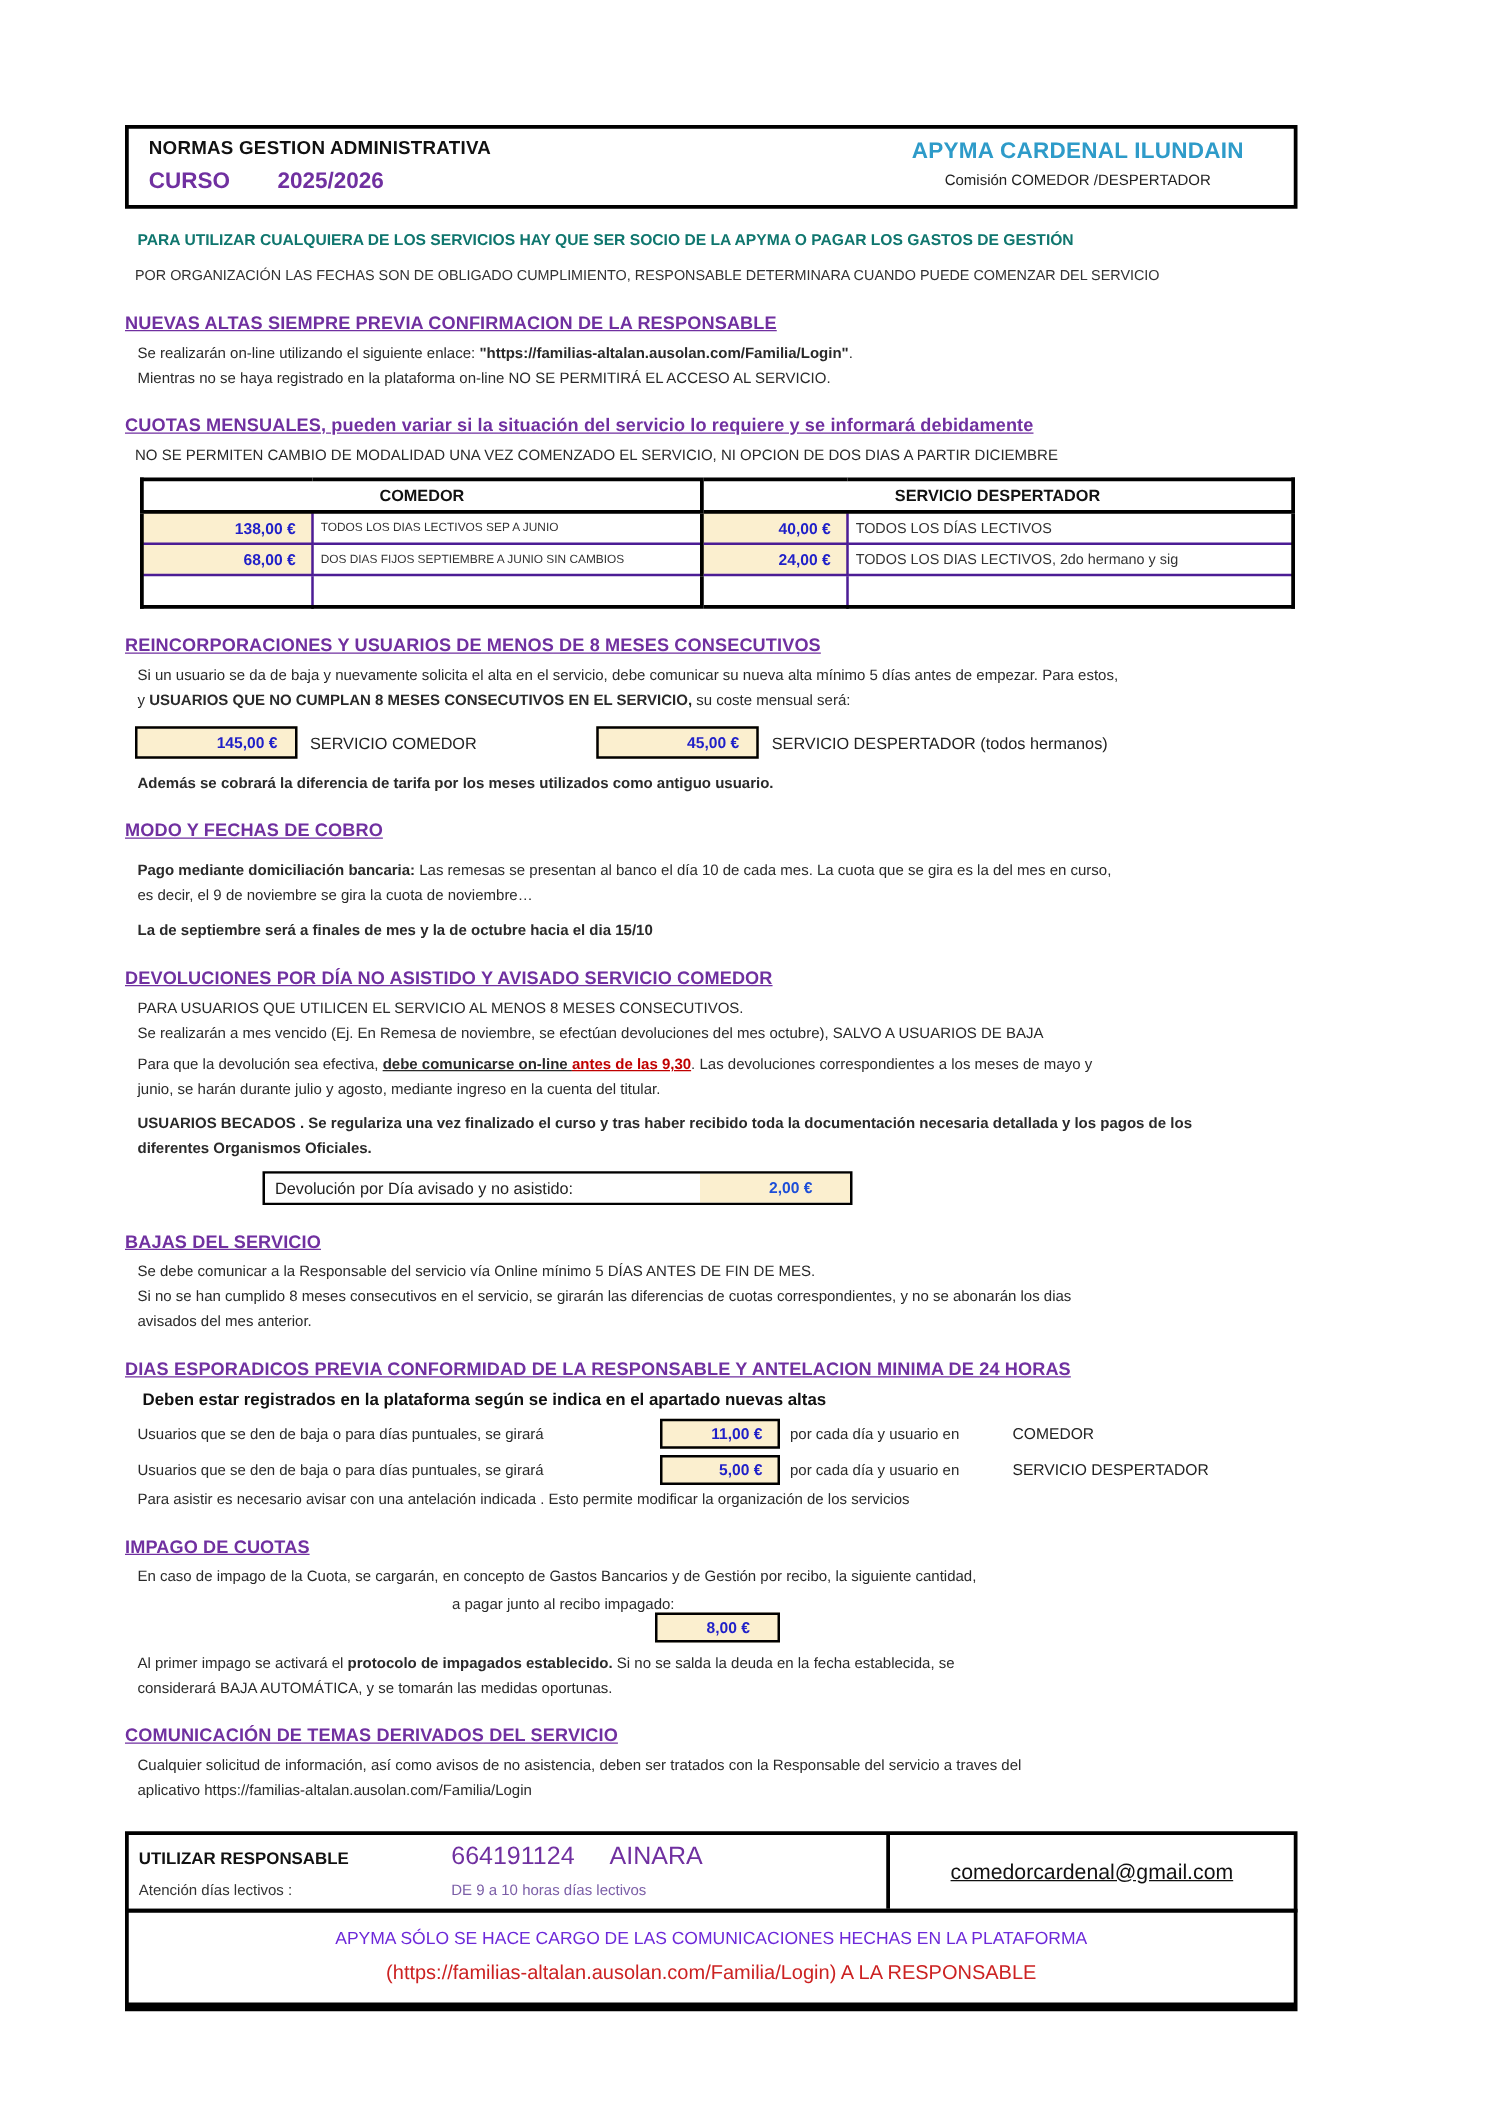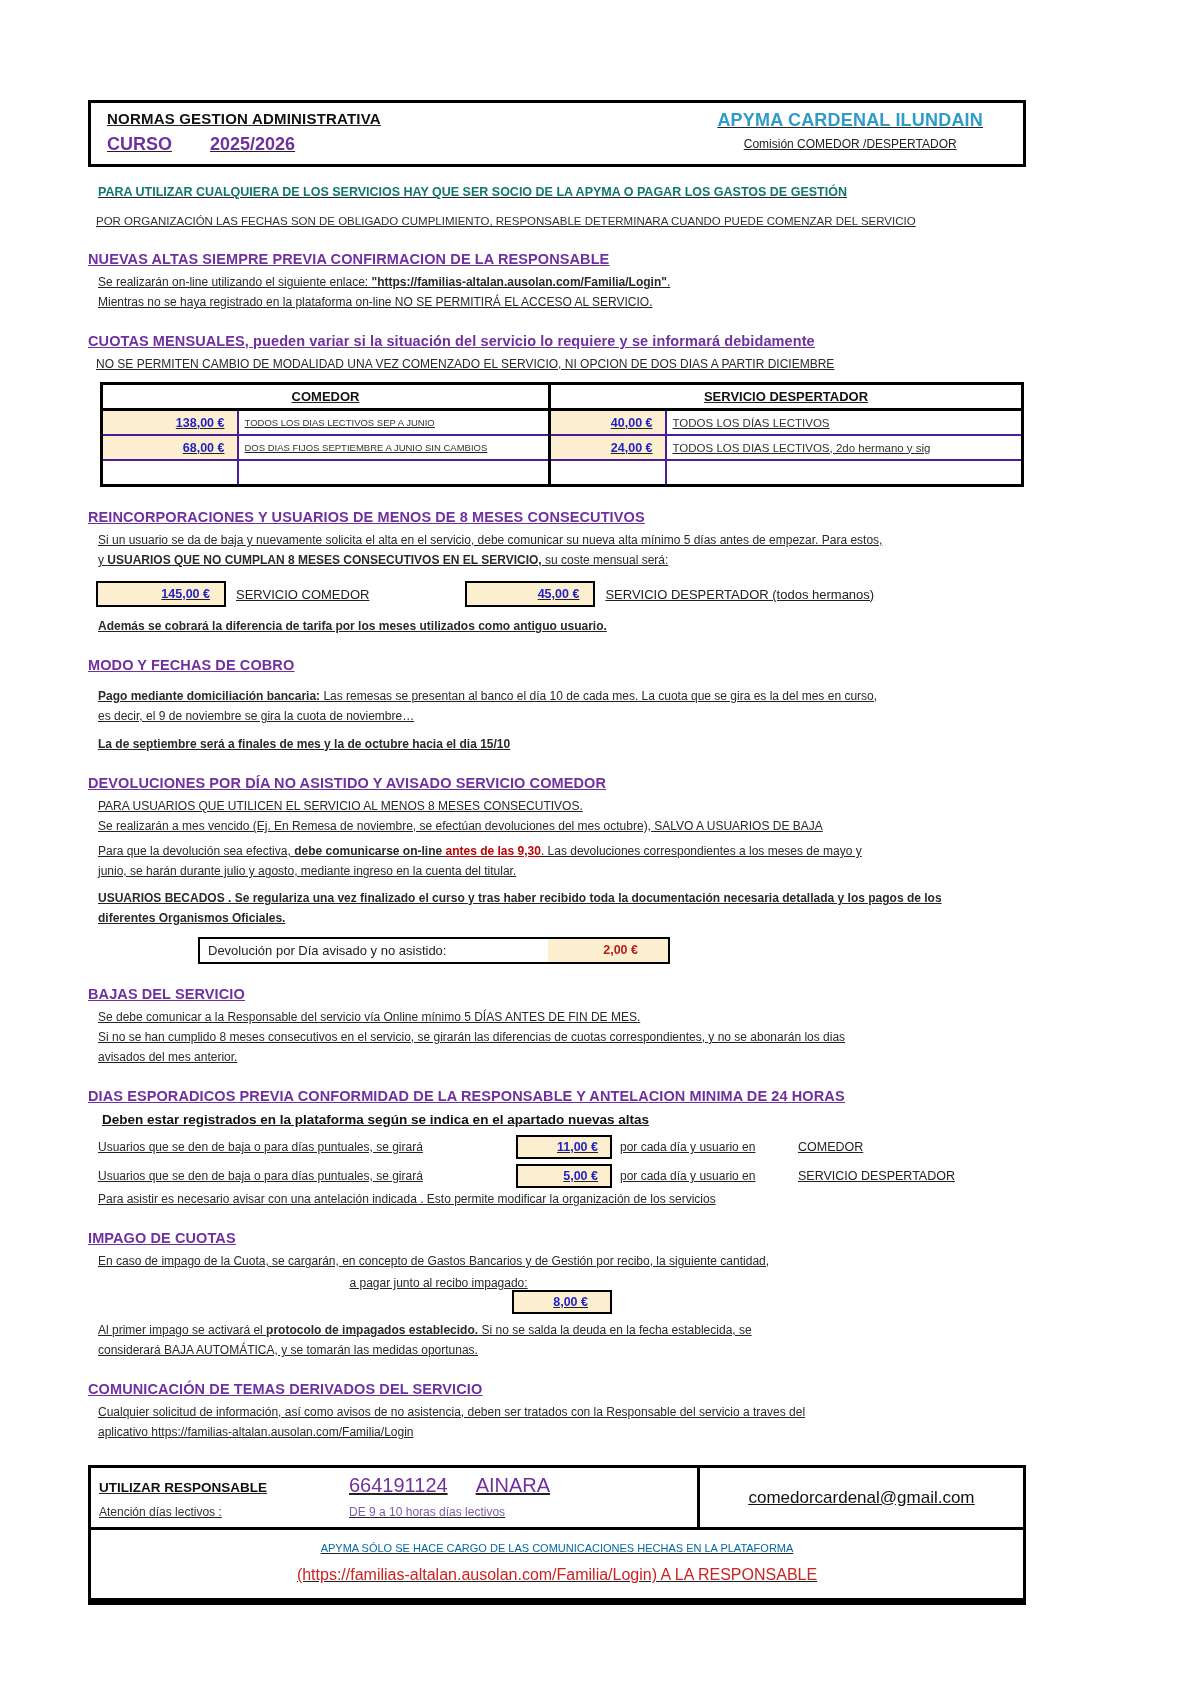--- a/index.html
+++ b/index.html
@@ -1,18 +1,18 @@
 <!DOCTYPE html>
 <html><head>
 <meta charset="utf-8">
 <style>
   html,body{margin:0;padding:0;background:#fff;}
   .page{position:relative;width:1200px;height:1697px;background:#ffffff;overflow:hidden;
         font-family:"Liberation Sans", sans-serif;color:#222;}
-  .doc{position:absolute;left:88px;top:100px;width:938px;text-decoration:underline;}
+  .doc{position:absolute;left:100px;top:100px;width:938px;}
 
   
   .hdr-box{display:flex;justify-content:space-between;align-items:flex-start;
            border:3px solid #000;padding:7px 14px 9px 16px;}
   .hdr-title{font-size:15px;font-weight:bold;color:#111;letter-spacing:.2px;}
   .hdr-course{margin-top:7px;font-size:18px;font-weight:bold;color:#7030A0;}
   .hdr-course .yr{margin-left:38px;}
   .hdr-right{text-align:center;padding-right:26px;}
   .hdr-org{font-size:18px;font-weight:bold;color:#2E9BC9;letter-spacing:.2px;}
   .hdr-com{margin-top:6px;font-size:12px;color:#222;}
@@ -41,21 +41,21 @@
   
   .vbox{display:inline-block;box-sizing:border-box;background:#FBEFCF;border:2px solid #000;
         color:#1F1FC8;font-weight:bold;font-size:12.5px;text-align:right;
         padding:4px 14px 4px 0;width:130px;}
   .price-row{display:flex;align-items:center;margin:12px 0 0 8px;font-size:13px;color:#222;}
   .price-row .lbl{margin-left:10px;}
   .grp2{margin-left:96px;display:flex;align-items:center;}
 
   .refund-box{display:inline-flex;align-items:stretch;margin:10px 0 0 110px;border:2px solid #000;}
   .refund-box .rlabel{background:#fff;font-size:13px;color:#222;padding:4px 10px 4px 8px;width:330px;}
-  .refund-box .rval{background:#FBEFCF;color:#b91c1c;font-weight:bold;font-size:12.5px;
+  .refund-box .rval{background:#FBEFCF;color:#1d4ed8;font-weight:bold;font-size:12.5px;
                     padding:4px 30px 4px 0;width:90px;text-align:right;}
 
   .esp-row{display:flex;align-items:center;margin:5px 0 0 10px;font-size:12px;color:#2a2a2a;}
   .esp-text{width:418px;}
   .esp-box{width:96px;padding:3px 12px 3px 0;}
   .esp-post{margin-left:8px;width:178px;}
   .esp-service{font-size:12.5px;color:#222;}
 
   .imp-row{display:flex;align-items:center;margin:6px 0 0 10px;font-size:12px;color:#2a2a2a;flex-direction:column;}
   .imp-label{width:425px;}
@@ -74,21 +74,21 @@
   .fl-phone{font-size:20px;color:#7030A0;}
   .fl-phone .nm{margin-left:28px;}
   .fl-row2{margin-top:8px;}
   .fl-att-label{width:250px;font-size:12px;color:#333;font-weight:normal;}
   .fl-att-val{font-size:12px;color:#7B5EA7;}
   .foot-right{flex:1;border-left:3px solid #000;display:flex;align-items:center;justify-content:center;}
   .email{font-size:17px;color:#111;text-decoration:underline;}
 
   .warn-box{margin-top:-3px;border:3px solid #000;border-bottom:7px solid #000;
             padding:12px 10px 14px;text-align:center;}
-  .warn1{font-size:11px;color:#0369a1;}
+  .warn1{font-size:14px;color:#6d28d9;}
   .warn2{margin-top:12px;font-size:16px;color:#CC2222;}
 </style>
 </head>
 <body>
 
 <div class="page">
   <div class="doc">
 
     
     <div class="hdr-box">

